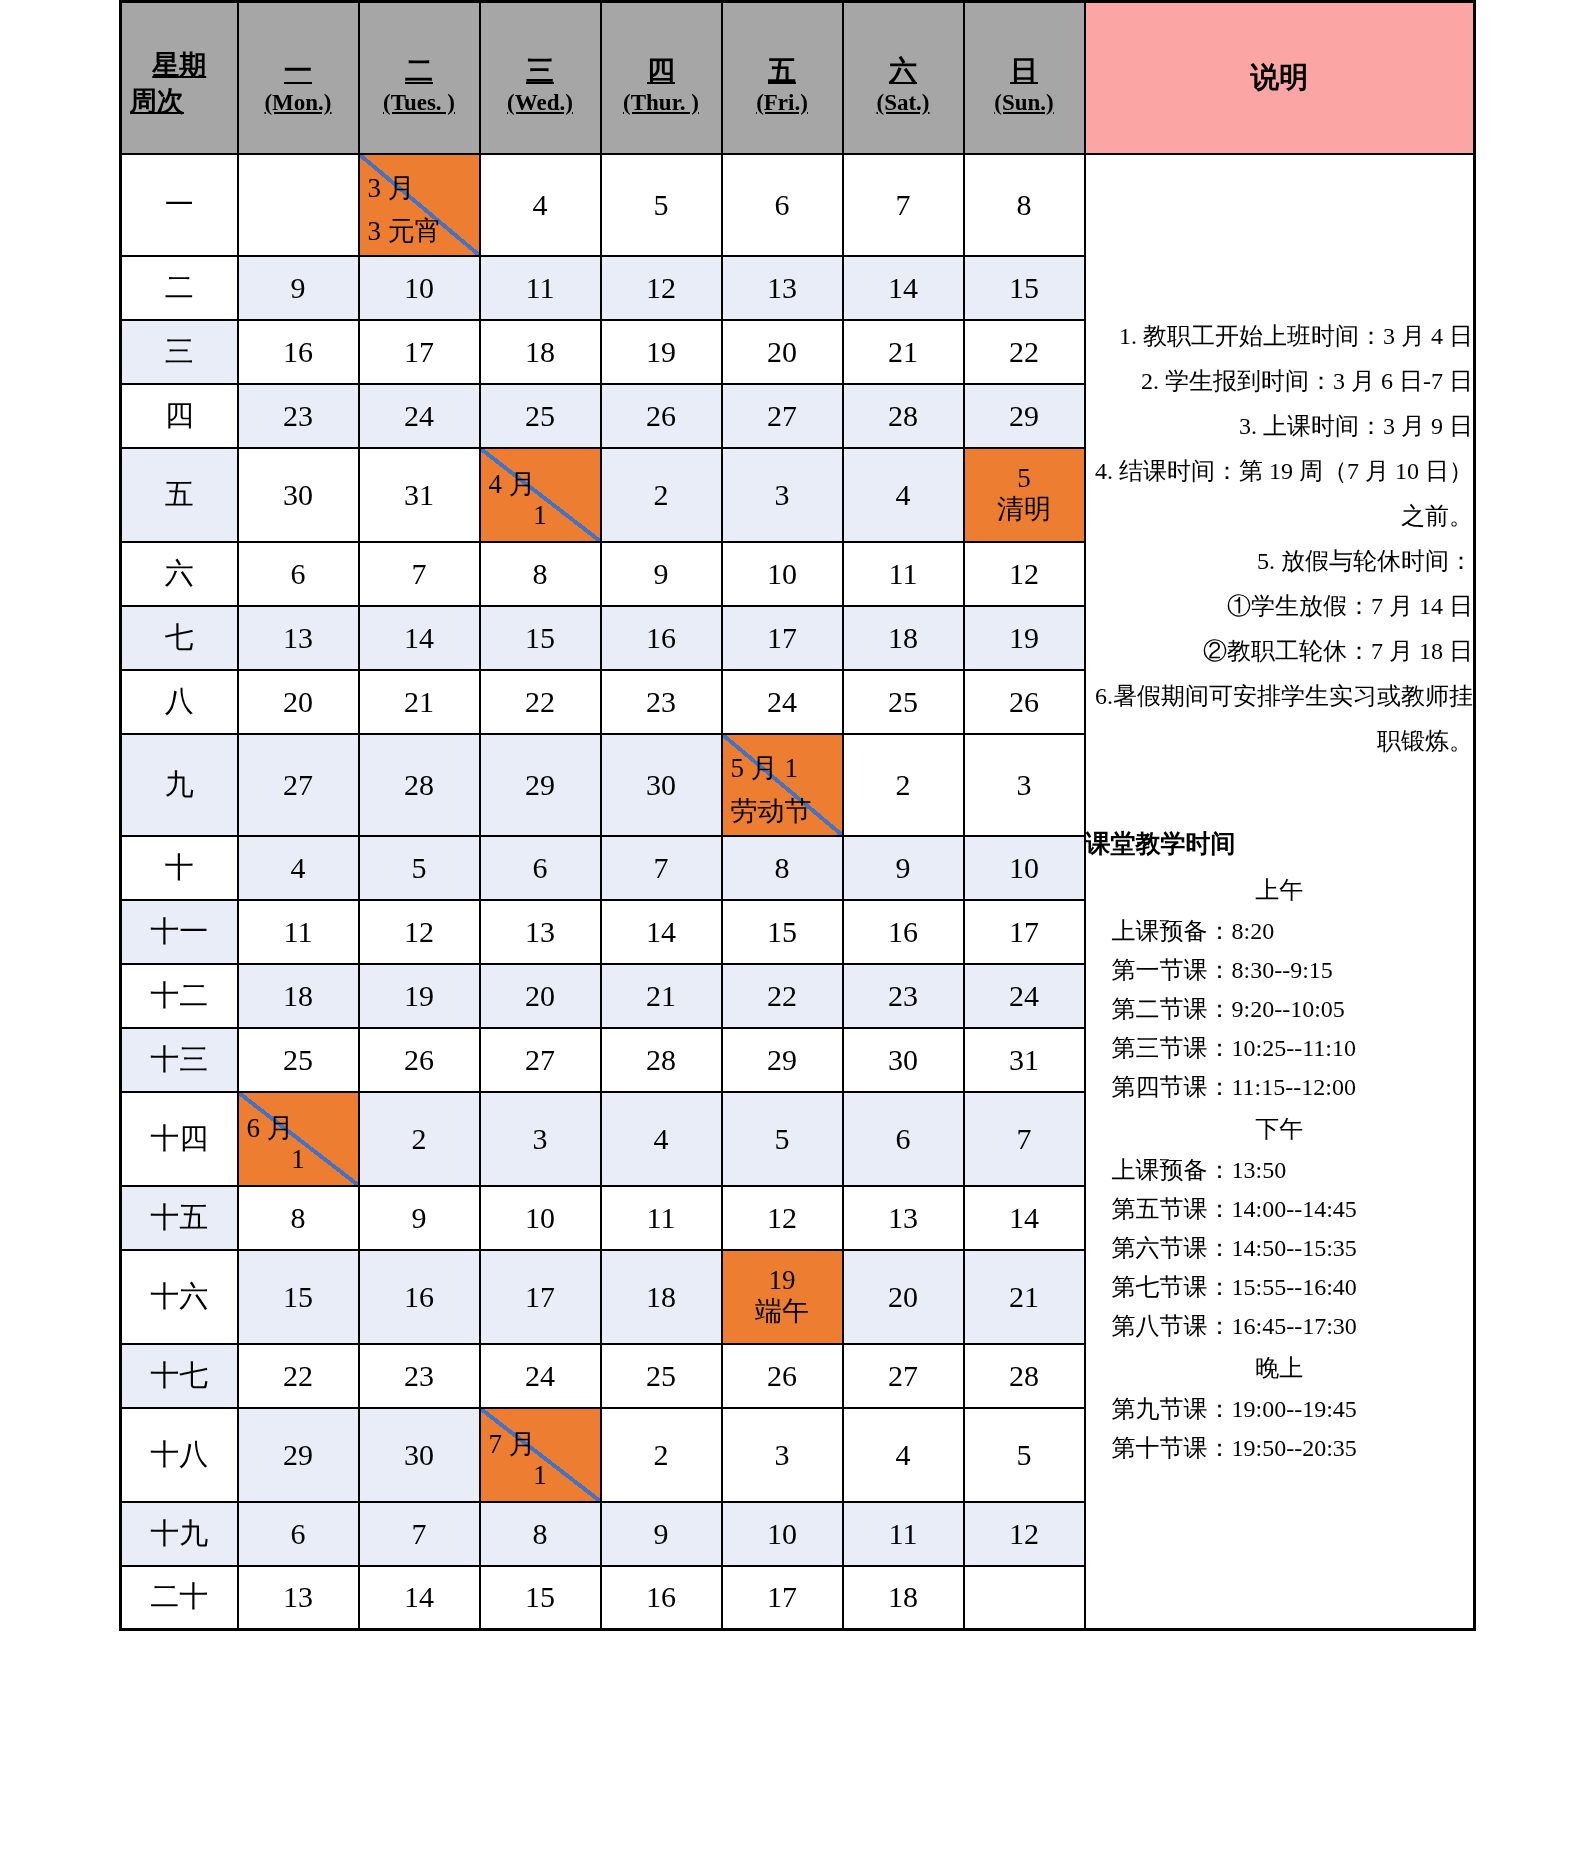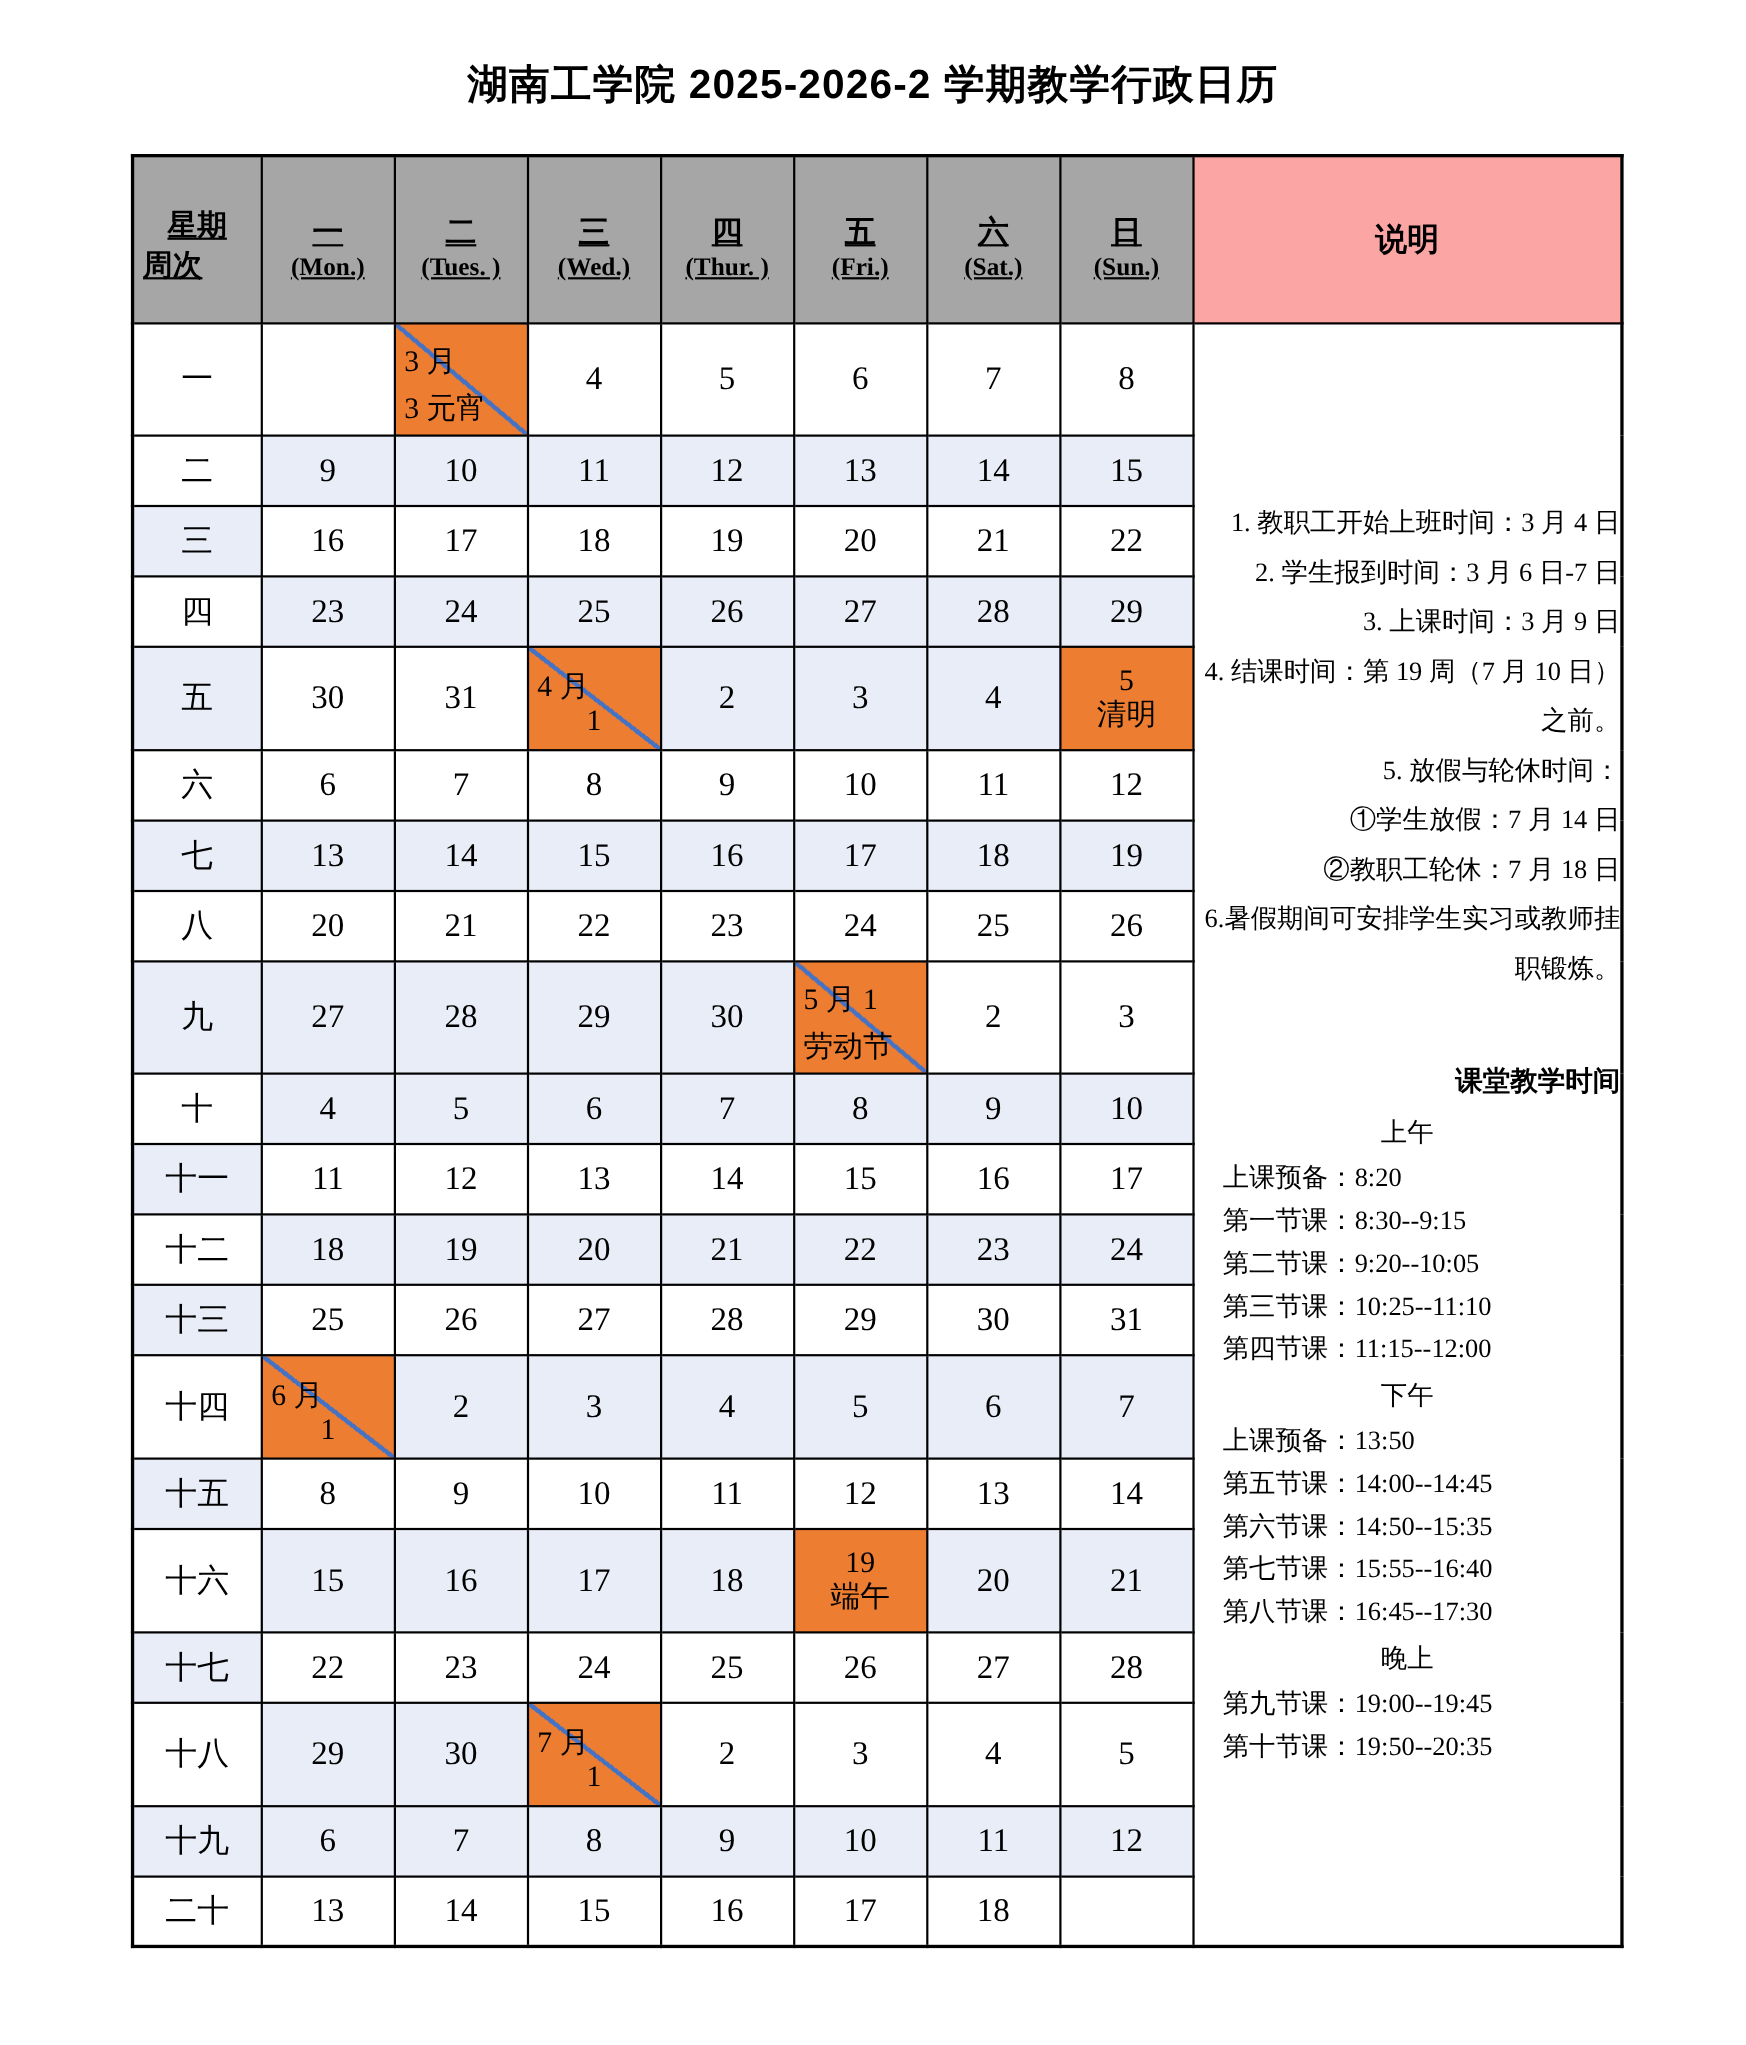--- a/index.html
+++ b/index.html
@@ -45,29 +45,28 @@
   .hwrap{height:100%;display:flex;flex-direction:column;justify-content:space-between;
          padding:6px 8px 8px 8px;box-sizing:border-box;font-size:27px;line-height:1.15;}
   .al-left{text-align:left;margin-top:12px;}
   .al-center{text-align:center;}
 
   
   td.notes-cell{background:#ffffff;vertical-align:middle;padding:0 14px 0 16px;}
   .notes-inner{display:flex;flex-direction:column;}
   .n-note{font-size:24px;line-height:45px;text-align:right;}
   .n-spacer{height:56px;}
-  .n-title{font-size:25px;font-weight:bold;text-align:right;line-height:48px;}
+  .n-title{font-size:25px;font-weight:bold;text-align:left;line-height:48px;}
   .n-sub{font-size:24px;text-align:center;line-height:44px;}
   .n-time{font-size:24px;line-height:39px;padding-left:26px;text-align:left;}
 </style>
 </head>
 <body>
 
 <div class="page">
-  <h1 class="title">湖南工学院 2025-2026-2 学期教学行政日历</h1>
 
   <table class="cal">
     <colgroup>
       <col style="width:117px">
       <col style="width:121px">
         <col style="width:121px">
         <col style="width:121px">
       <col style="width:121px">
         <col style="width:121px">
         <col style="width:121px">

